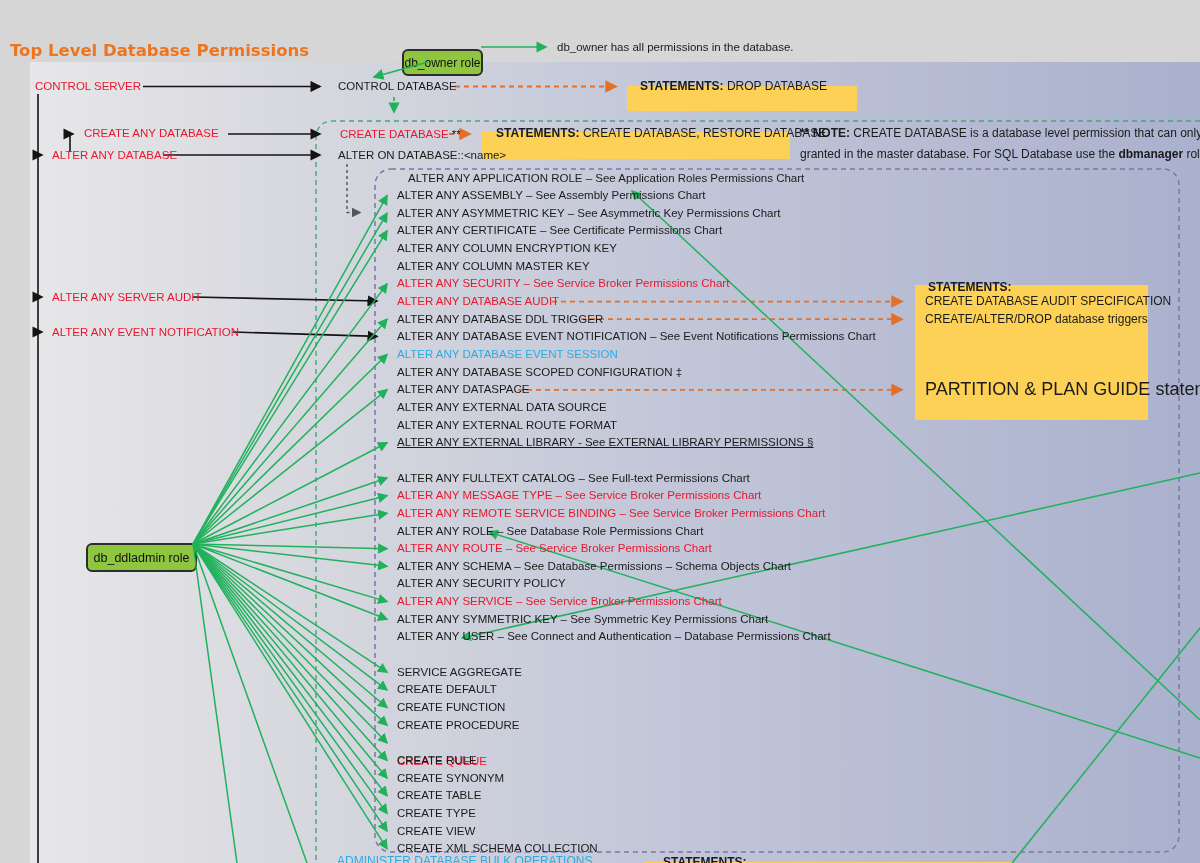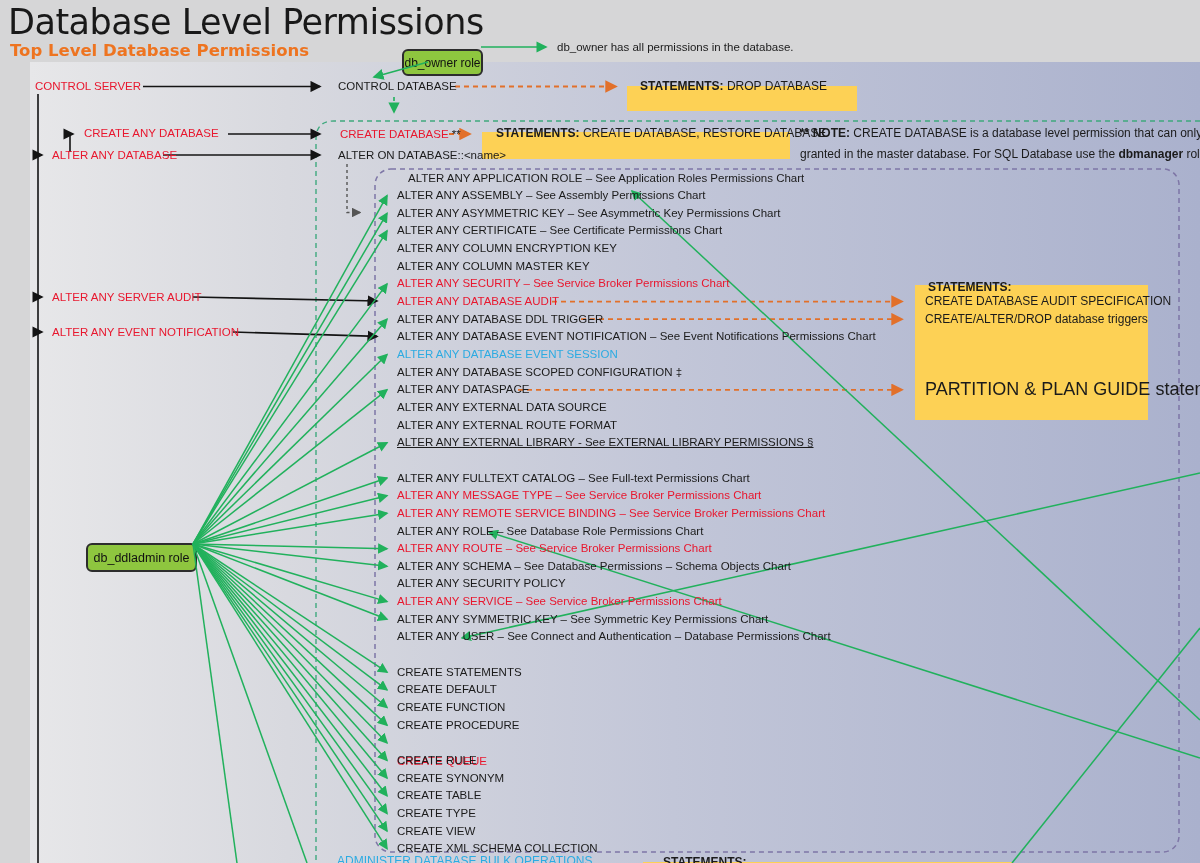--- a/index.html
+++ b/index.html
@@ -108,21 +108,20 @@
         <line x1="193" y1="544" x2="237" y2="863" stroke="#21b15c" stroke-width="1.5"></line>
         <line x1="193" y1="544" x2="307" y2="863" stroke="#21b15c" stroke-width="1.5"></line>
         <line x1="1200" y1="720" x2="632" y2="191" stroke="#21b15c" stroke-width="1.5" marker-end="url(#mG)"></line>
         <line x1="1200" y1="758" x2="489" y2="531.9999999999999" stroke="#21b15c" stroke-width="1.5" marker-end="url(#mG)"></line>
         <line x1="1200" y1="473" x2="462" y2="637.9" stroke="#21b15c" stroke-width="1.5" marker-end="url(#mG)"></line>
         <line x1="1012" y1="863" x2="1200" y2="628" stroke="#21b15c" stroke-width="1.5"></line>
       </g>
   </svg>
 
   <div class="txt-layer">
-    <div id="title">Database Level Permissions</div>
     <div id="subtitle">Top Level Database Permissions</div>
 
     <div class="t" style="left:557px;top:41px;">db_owner has all permissions in the database.</div>
 
     <div class="t red" style="left:35px;top:80px;">CONTROL SERVER</div>
     <div class="t red" style="left:84px;top:127px;">CREATE ANY DATABASE</div>
     <div class="t red" style="left:52px;top:149px;">ALTER ANY DATABASE</div>
     <div class="t red" style="left:52px;top:291px;">ALTER ANY SERVER AUDIT</div>
     <div class="t red" style="left:52px;top:326px;">ALTER ANY EVENT NOTIFICATION</div>
 
@@ -164,21 +163,21 @@
         <div class="t" style="left: 397px; top: 471.55px;">ALTER ANY FULLTEXT CATALOG – See Full-text Permissions Chart</div>
         <div class="t red" style="left: 397px; top: 489.2px;">ALTER ANY MESSAGE TYPE – See Service Broker Permissions Chart</div>
         <div class="t red" style="left: 397px; top: 506.85px;">ALTER ANY REMOTE SERVICE BINDING – See Service Broker Permissions Chart</div>
         <div class="t" style="left: 397px; top: 524.5px;">ALTER ANY ROLE – See Database Role Permissions Chart</div>
         <div class="t red" style="left: 397px; top: 542.15px;">ALTER ANY ROUTE – See Service Broker Permissions Chart</div>
         <div class="t" style="left: 397px; top: 559.8px;">ALTER ANY SCHEMA – See Database Permissions – Schema Objects Chart</div>
         <div class="t" style="left: 397px; top: 577.45px;">ALTER ANY SECURITY POLICY</div>
         <div class="t red" style="left: 397px; top: 595.1px;">ALTER ANY SERVICE – See Service Broker Permissions Chart</div>
         <div class="t" style="left: 397px; top: 612.75px;">ALTER ANY SYMMETRIC KEY – See Symmetric Key Permissions Chart</div>
         <div class="t" style="left: 397px; top: 630.4px;">ALTER ANY USER – See Connect and Authentication – Database Permissions Chart</div>
-        <div class="t" style="left: 397px; top: 665.7px;">CREATE STATEMENTS</div>
+        <div class="t" style="left: 397px; top: 665.7px;">SERVICE AGGREGATE</div>
         <div class="t" style="left: 397px; top: 683.35px;">CREATE DEFAULT</div>
         <div class="t" style="left: 397px; top: 701px;">CREATE FUNCTION</div>
         <div class="t" style="left: 397px; top: 718.65px;">CREATE PROCEDURE</div>
         <div class="t red" style="left: 397px; top: 712px; margin-top: 43px;">CREATE QUEUE</div>
         <div class="t" style="left: 397px; top: 753.95px;">CREATE RULE</div>
         <div class="t" style="left: 397px; top: 771.6px;">CREATE SYNONYM</div>
         <div class="t" style="left: 397px; top: 789.25px;">CREATE TABLE</div>
         <div class="t" style="left: 397px; top: 806.9px;">CREATE TYPE</div>
         <div class="t" style="left: 397px; top: 824.55px;">CREATE VIEW</div>
         <div class="t" style="left: 397px; top: 842.2px;">CREATE XML SCHEMA COLLECTION</div>

